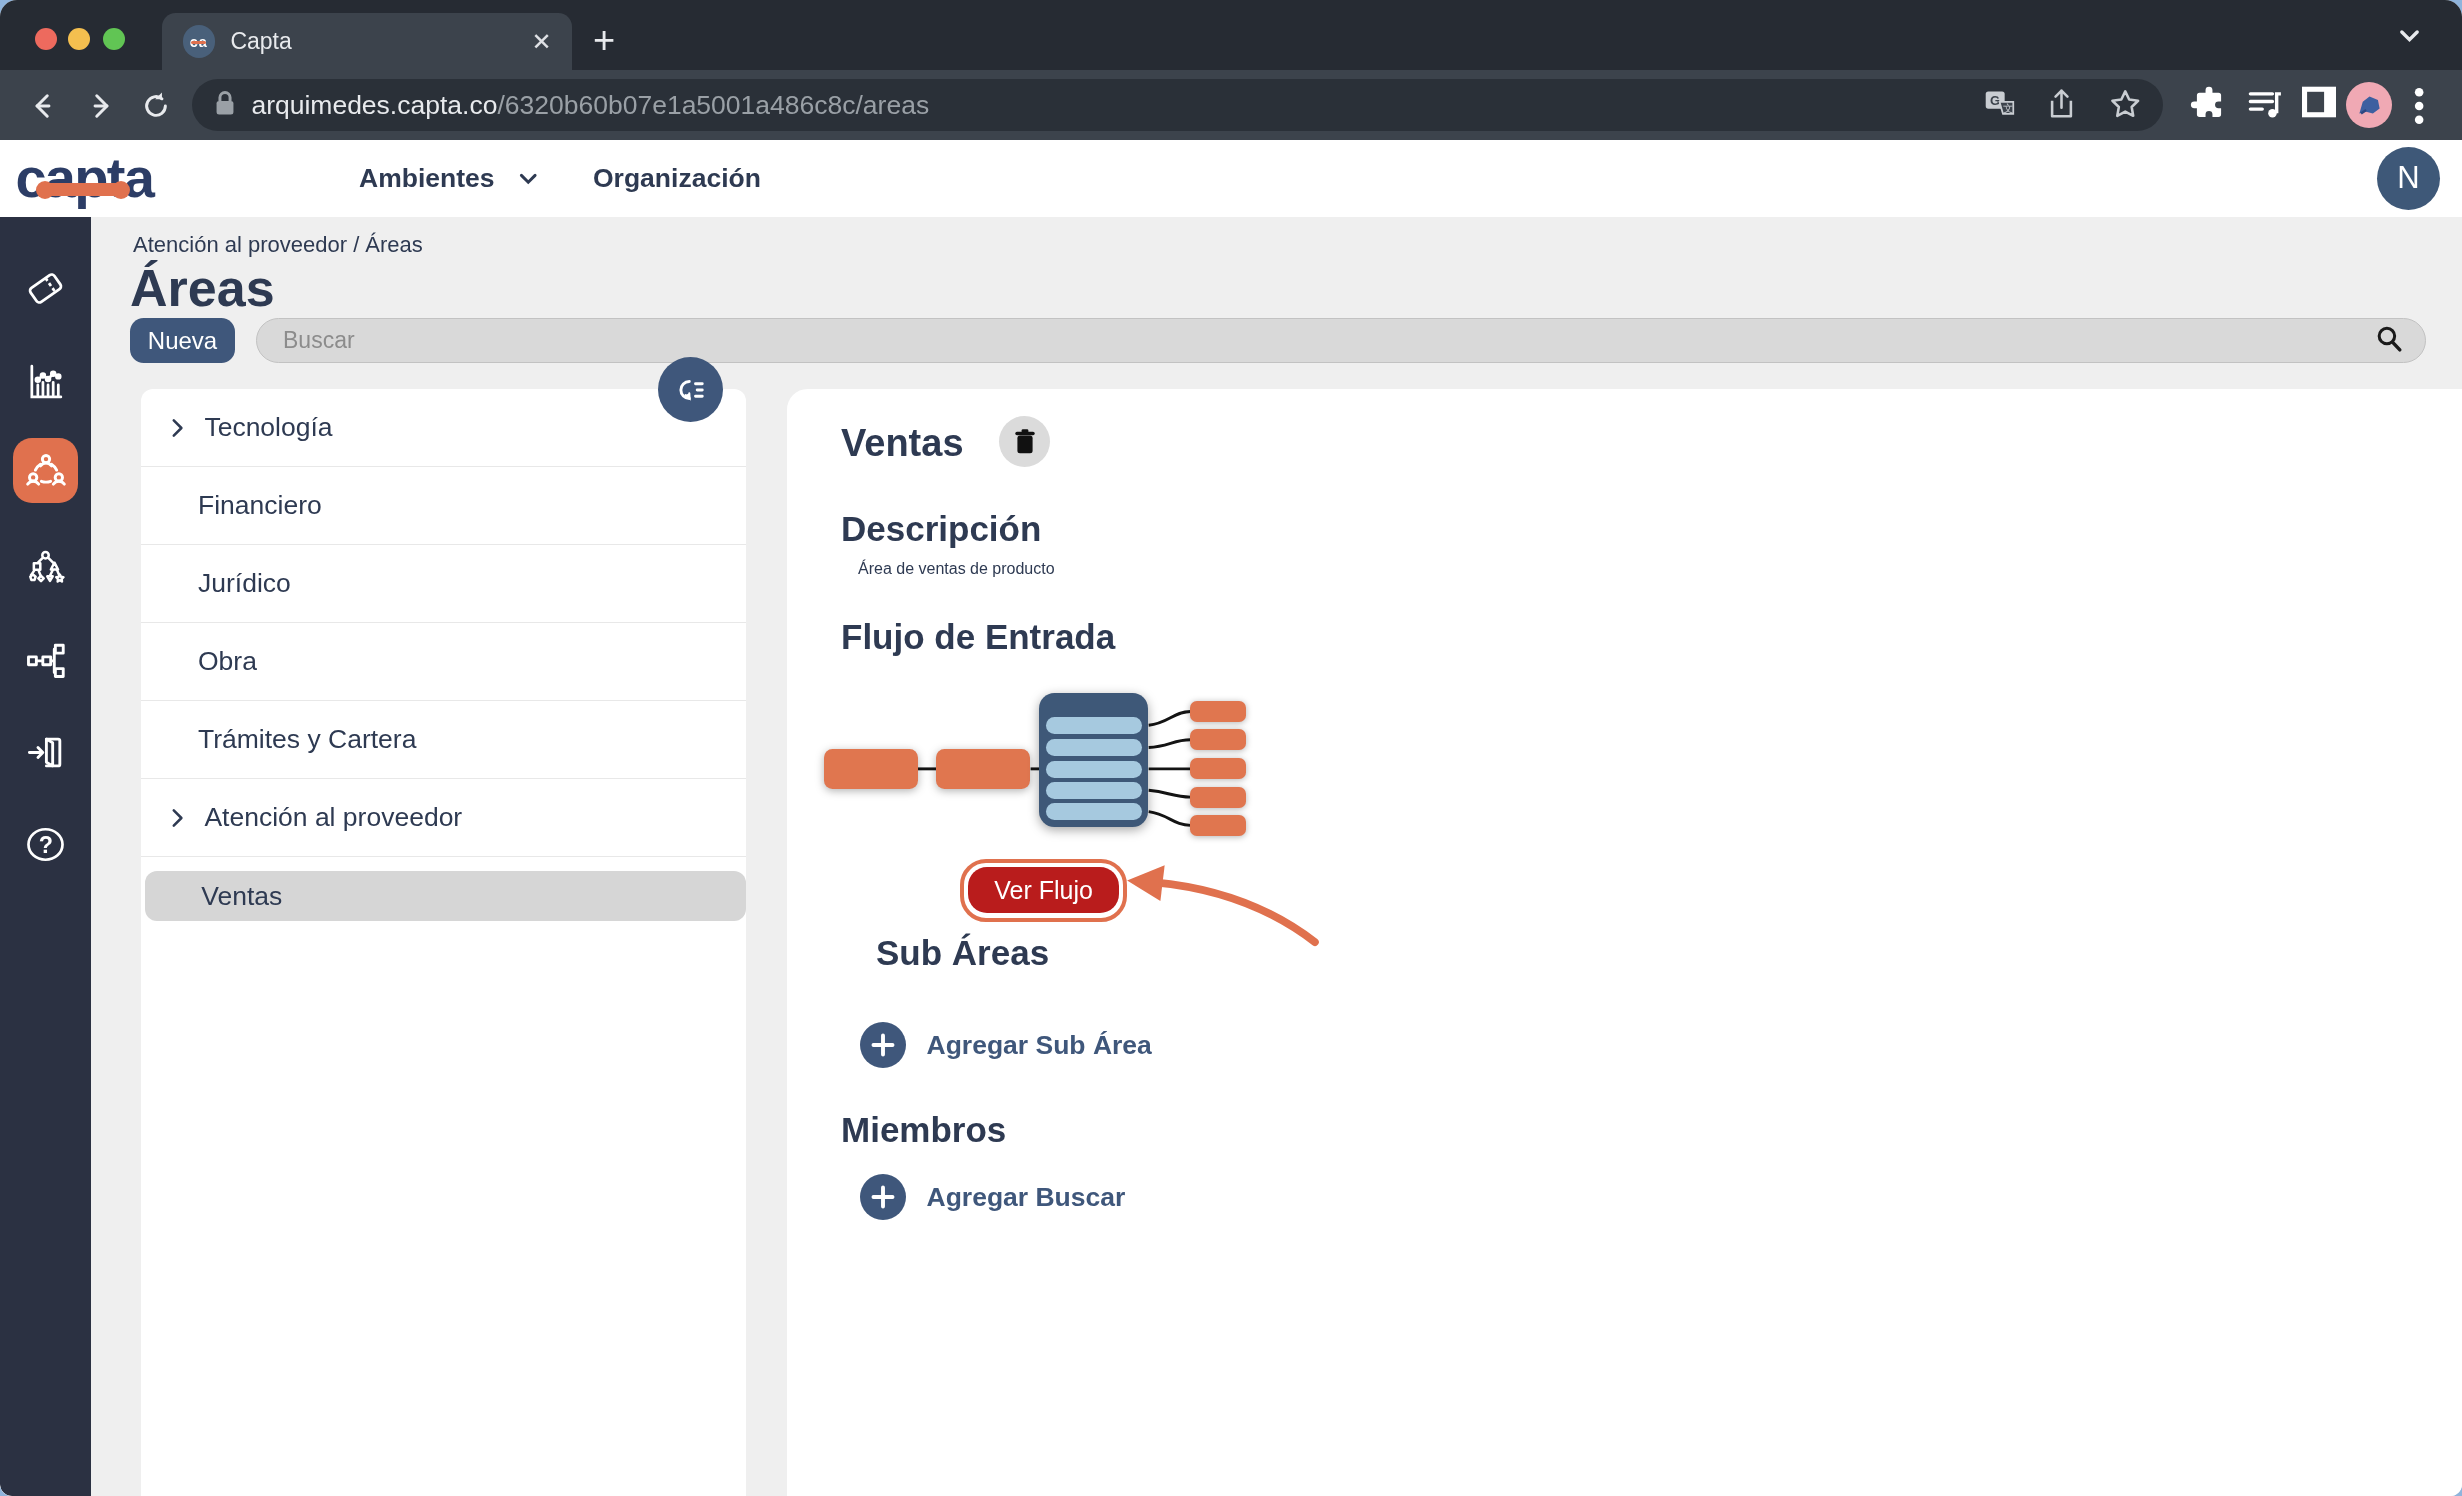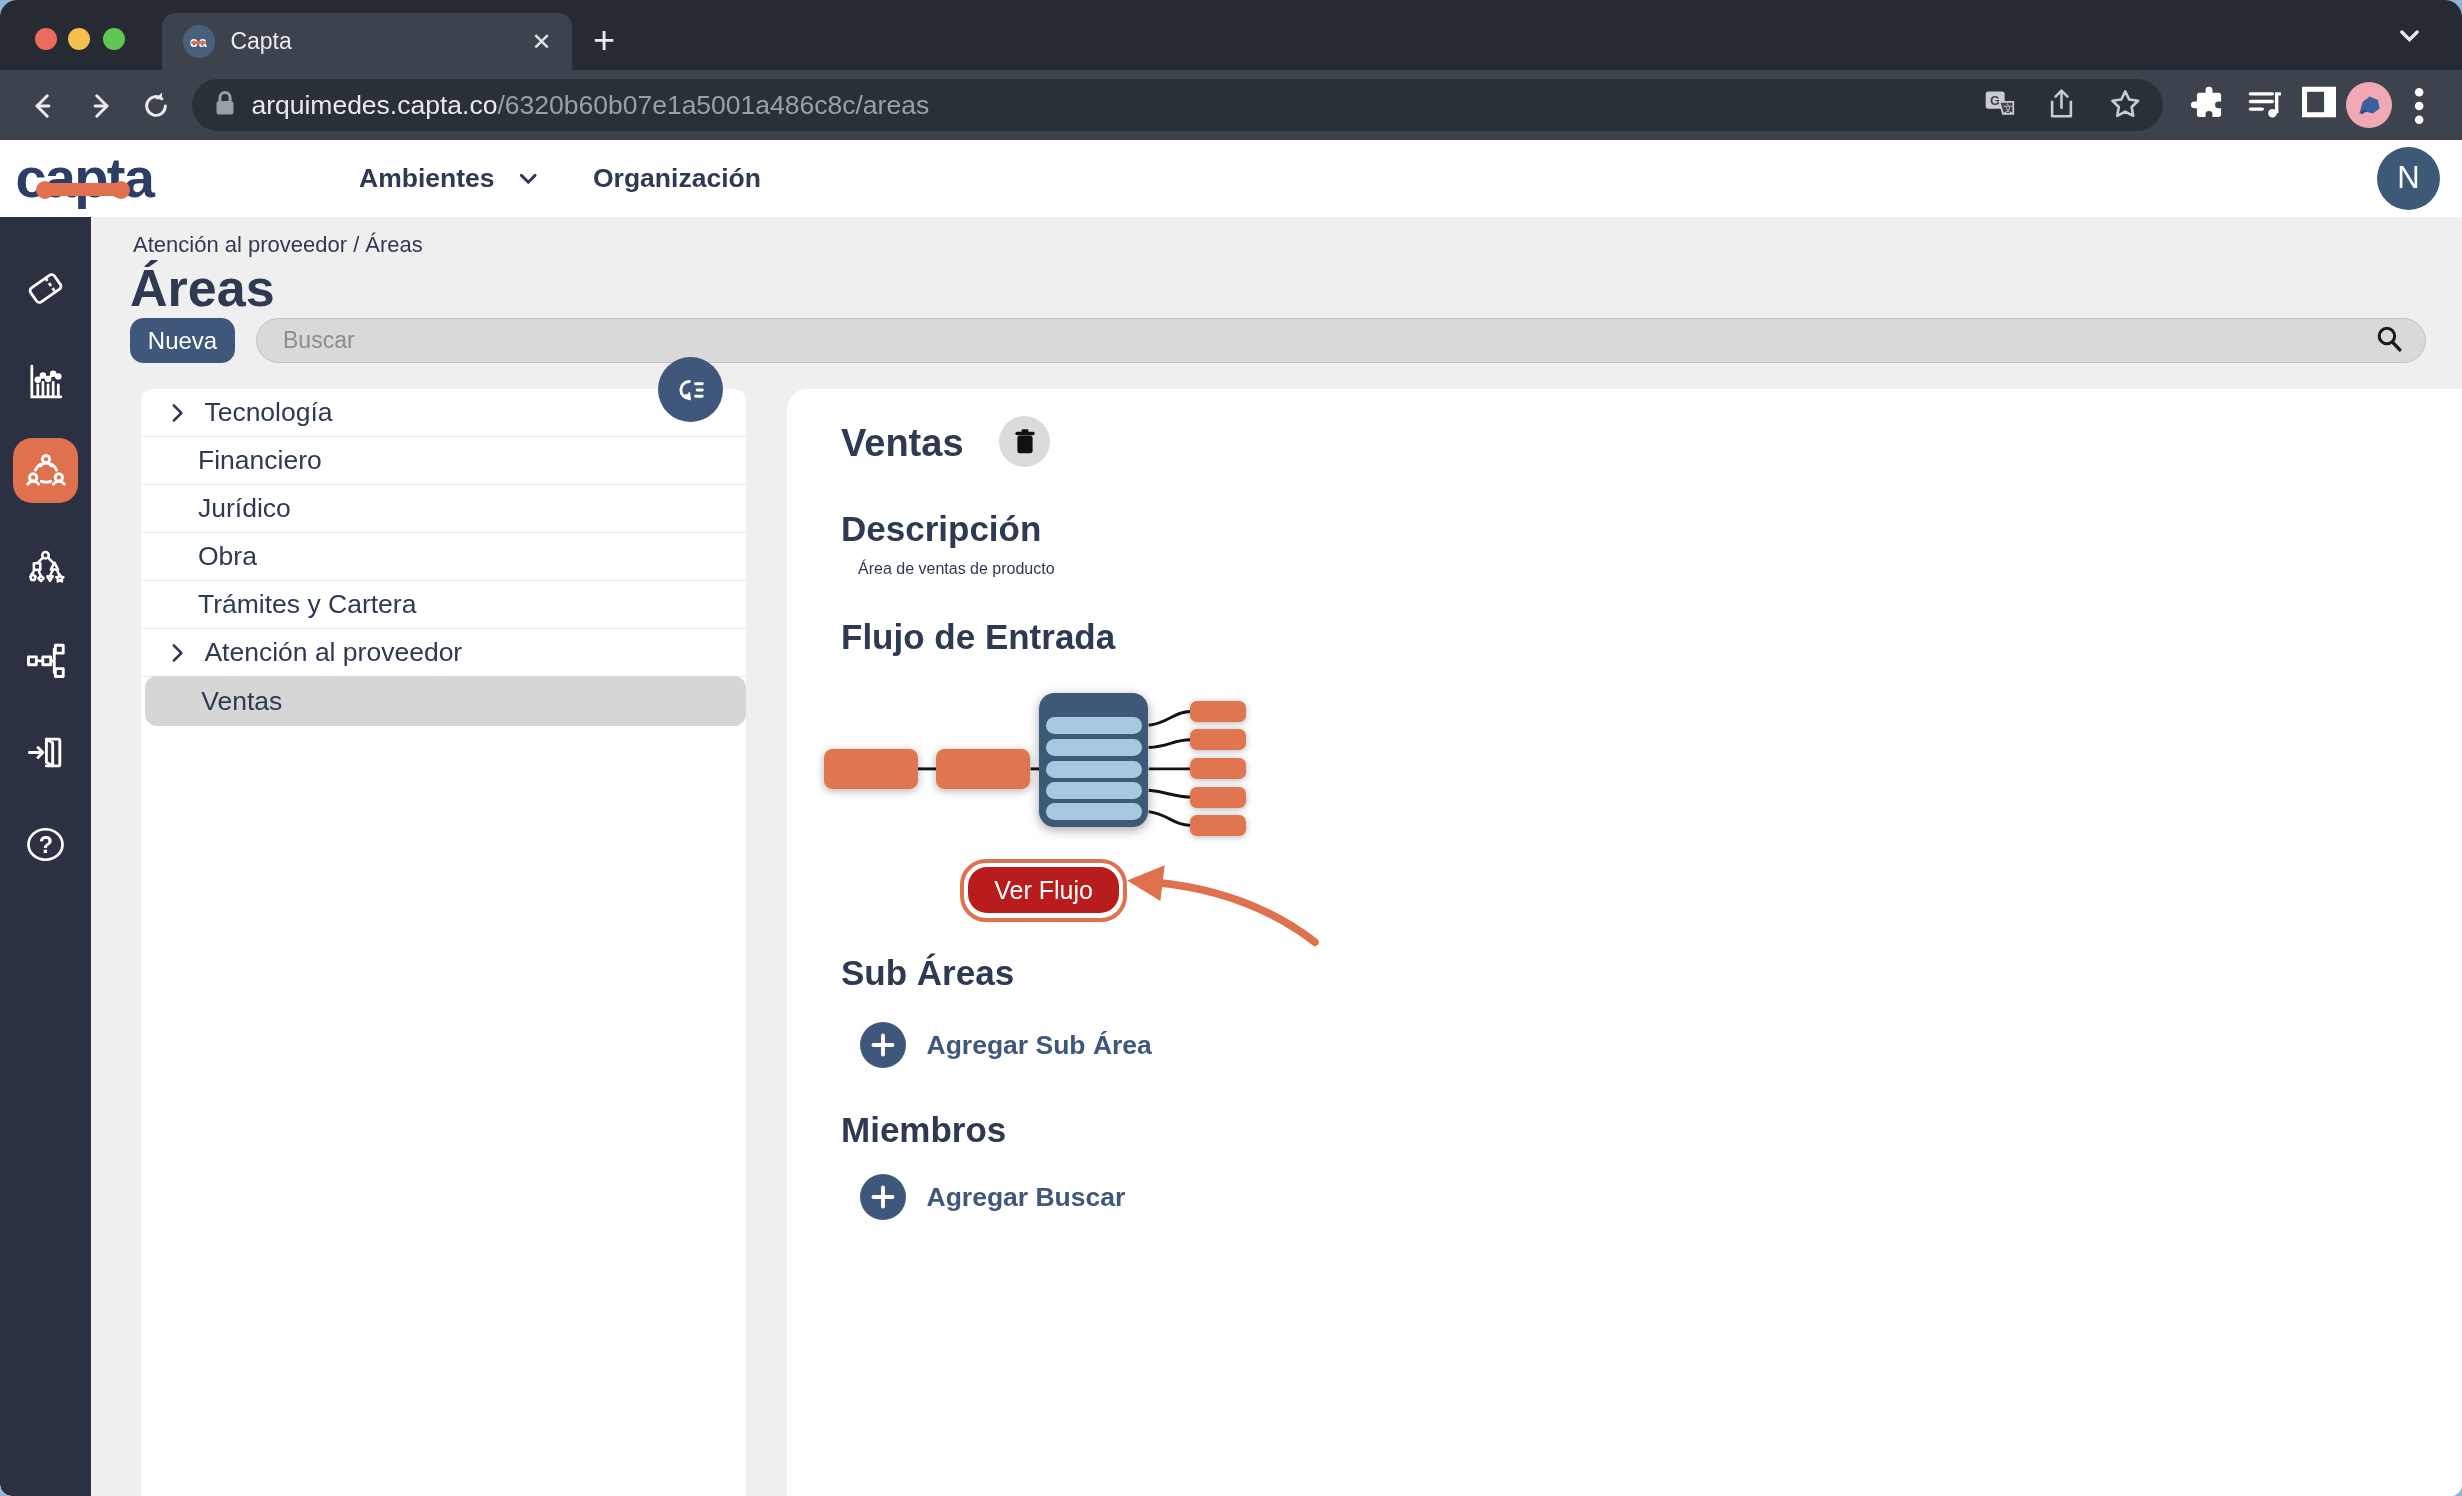--- a/index.html
+++ b/index.html
@@ -51,31 +51,31 @@
 
   .breadcrumb { position:absolute; left:133px; top:15.4px; font-size:22px; color:#2E3A52; }
   .page-title { position:absolute; left:130px; top:41px; font-size:52px; font-weight:bold; color:#2E3A52; }
   .btn-nueva { position:absolute; left:130px; top:101px; width:105px; height:45px; border-radius:13.7px; background:#3F577B; color:#fff; font-size:24px; display:flex; align-items:center; justify-content:center; }
   .searchbar { position:absolute; left:256px; top:101px; width:2170px; height:45px; border-radius:23px; background:#D9D9D9; border:0.9px solid #C2C2C2; display:flex; align-items:center; padding:0 20.5px 0 26px; }
   .searchbar input { flex:1; border:none; outline:none; background:transparent; font-size:23px; color:#333; font-family:"Liberation Sans",sans-serif; }
   .searchbar input::placeholder { color:#8C8C8C; }
 
   .list-panel { position:absolute; left:141px; top:172px; width:605px; height:1107px; background:#fff; border-radius:12px 12px 0 0; }
   .toggle-circle { position:absolute; left:658px; top:140px; width:65px; height:65px; border-radius:50%; background:#3F577B; display:flex; align-items:center; justify-content:center; z-index:5; }
-  .arow { display:flex; align-items:center; height:48px; border-bottom:1.7px solid #E8E8E8; font-size:26.5px; color:#2E3A52; padding-left:57px; }
+  .arow { display:flex; align-items:center; height:78px; border-bottom:1.7px solid #E8E8E8; font-size:26.5px; color:#2E3A52; padding-left:57px; }
   .arow.expandable { padding-left:26px; }
   .arow.expandable .chev { margin-right:15.4px; display:flex; }
   .arow.selected { border-bottom:none; padding-left:0; }
   .sel-pill { margin-left:4.3px; width:601px; height:50px; border-radius:12px; background:#D6D6D6; display:flex; align-items:center; padding-left:56px; }
 
   .detail-panel { position:absolute; left:787px; top:172px; width:1676px; height:1107px; background:#fff; border-radius:20.5px 0 0 0; }
   .d-title { position:absolute; left:54px; top:32.5px; font-size:38px; font-weight:bold; color:#2E3A52; }
   .trash-btn { position:absolute; left:212px; top:27px; width:51px; height:51px; border-radius:50%; background:#DBDBDB; display:flex; align-items:center; justify-content:center; }
   .d-h { position:absolute; left:54px; font-size:35px; font-weight:bold; color:#2E3A52; }
-  .h-desc { top:120px; } .h-flow { top:228px; } .h-sub { top:564px; } .h-mem { top:721px; }
+  .h-desc { top:120px; } .h-flow { top:228px; } .h-sub { top:544px;margin-left:35px; } .h-mem { top:721px; }
   .d-desc { position:absolute; left:71px; top:171px; font-size:16px; color:#2E3A52; }
 
   .diagram { position:absolute; left:34px; top:295px; width:462px; height:180px; }
   .dg { position:absolute; border-radius:8.5px; background:#E0764F; filter:drop-shadow(0 2.6px 4.3px rgba(0,0,0,.30)); }
   .dg-b1 { left:2.6px; top:65px; width:94px; height:40px; }
   .dg-b2 { left:115px; top:65px; width:94px; height:40px; }
   .dg-navy { position:absolute; left:218px; top:8.5px; width:109px; height:134px; border-radius:15.4px; background:#3E5878; filter:drop-shadow(0 3.4px 5.1px rgba(0,0,0,.35)); }
   .dg-bar { position:absolute; left:6.8px; width:96px; height:17px; border-radius:8.5px; background:#A6C9DF; }
   .dg-r { position:absolute; left:369px; width:56px; height:21.4px; border-radius:6.8px; background:#E0764F; filter:drop-shadow(0 1.7px 3.4px rgba(0,0,0,.30)); }
   .dg-lines { position:absolute; left:0; top:0; }

